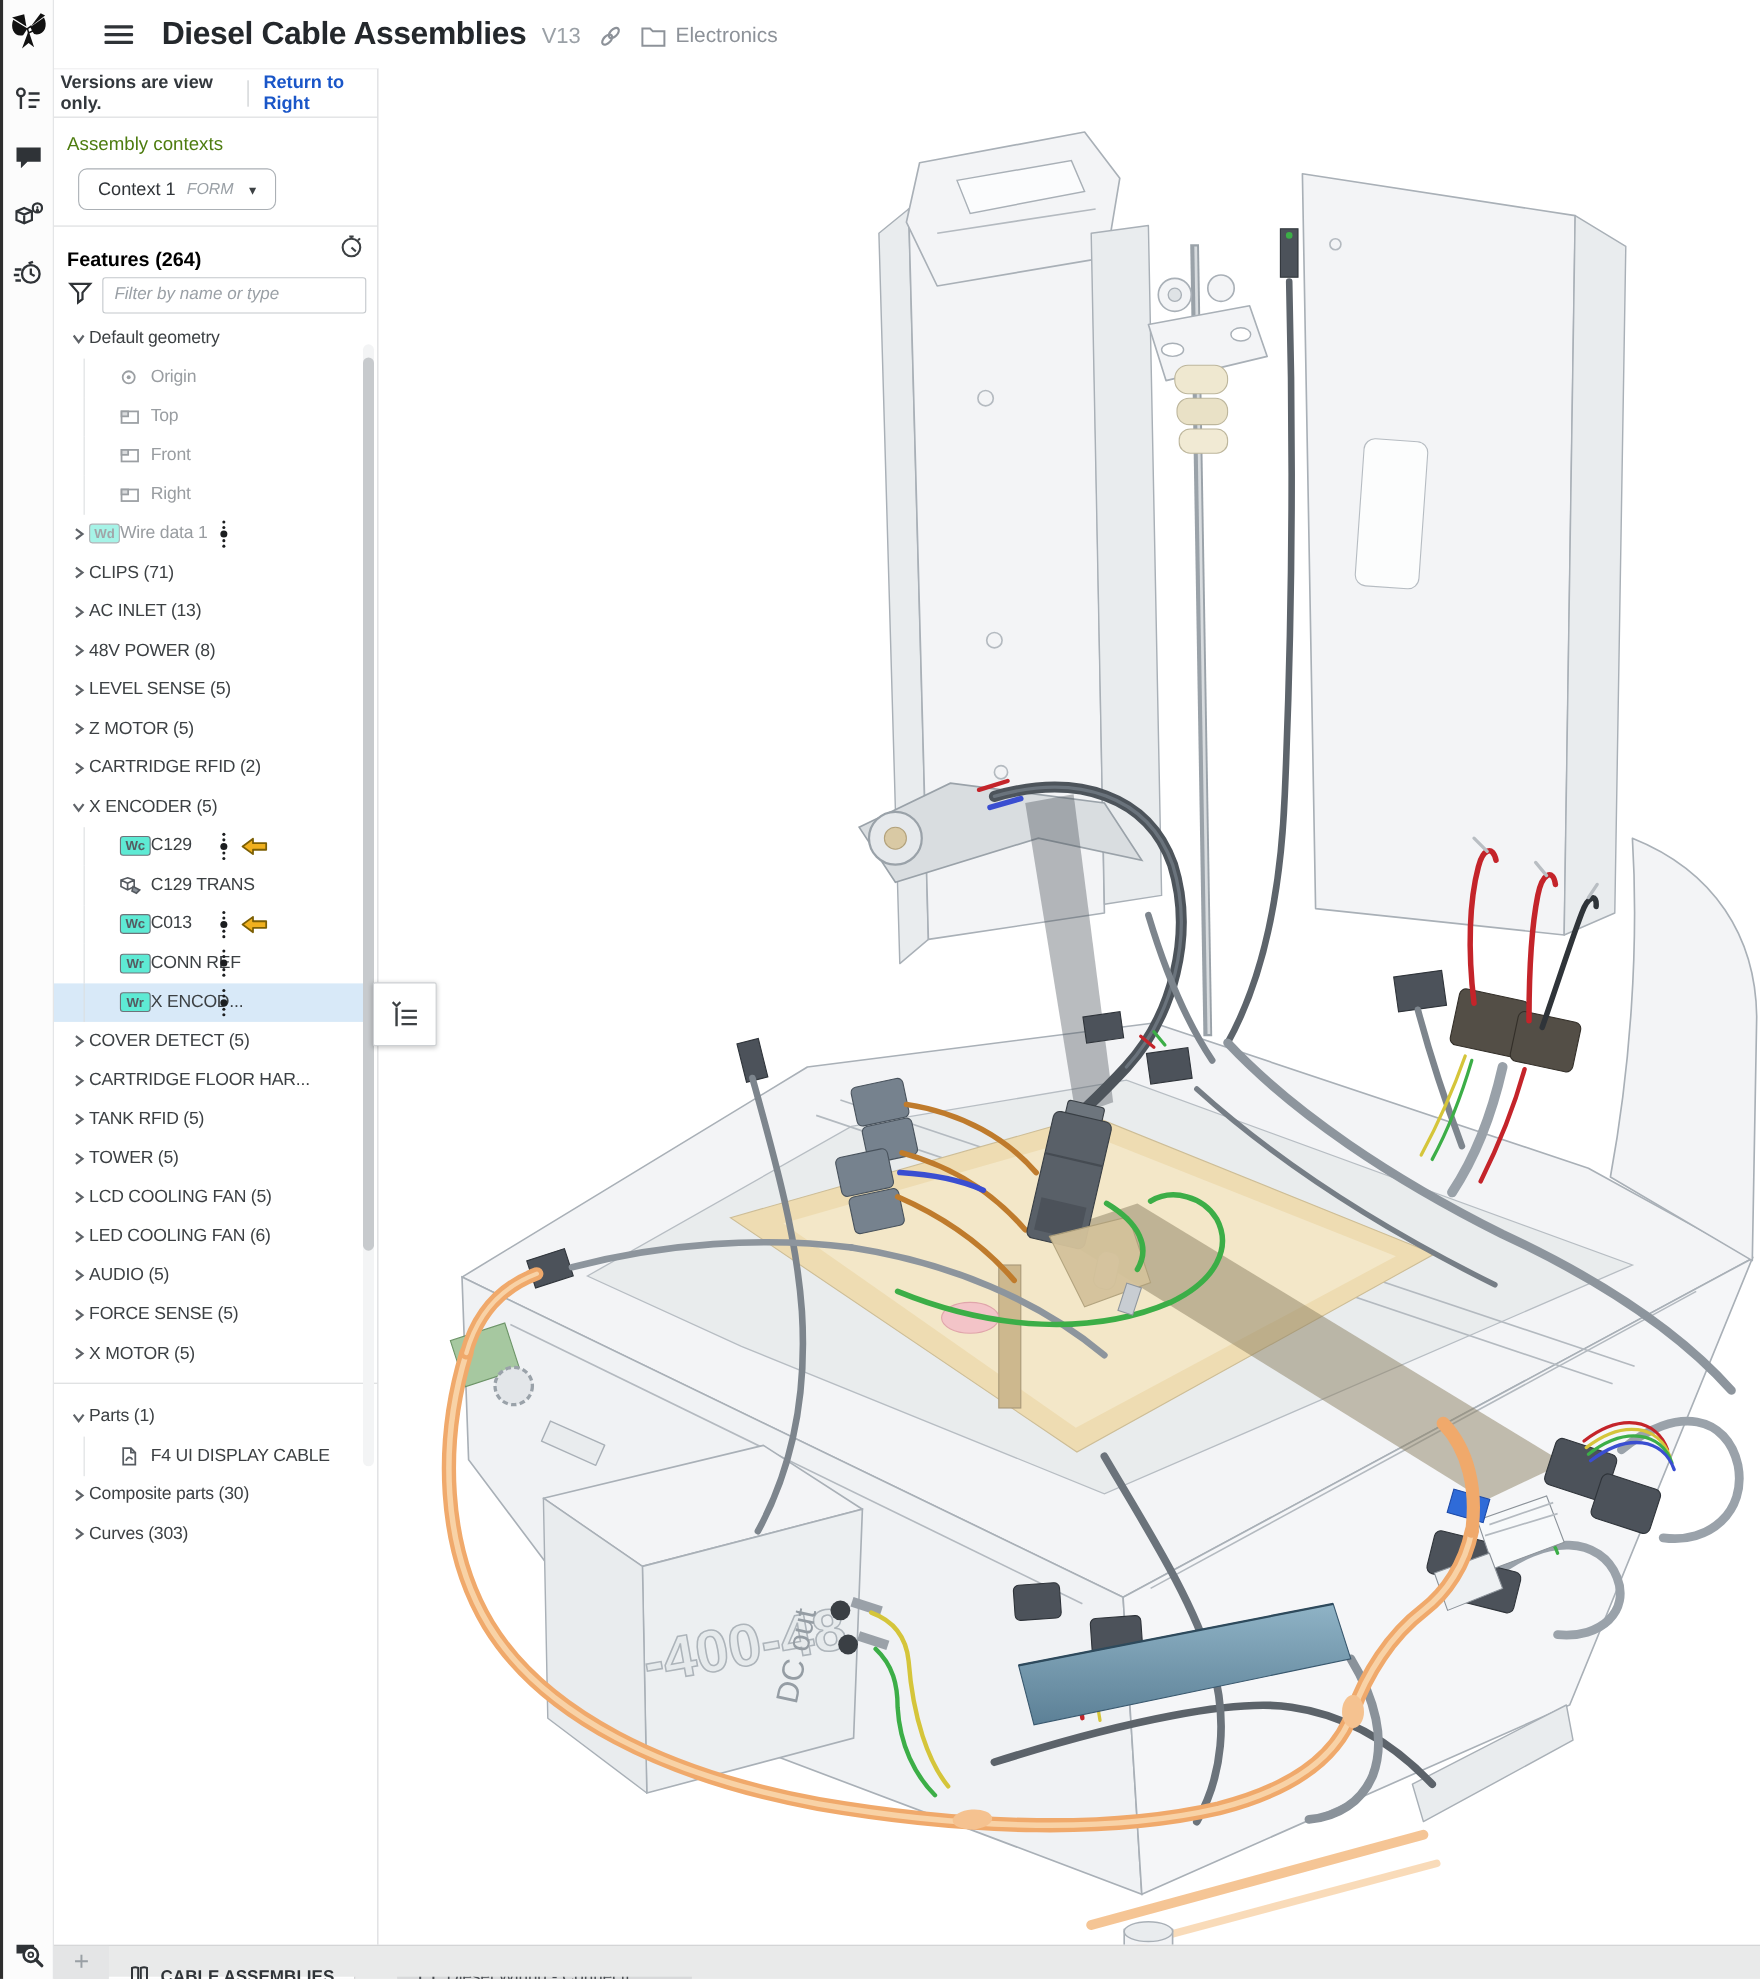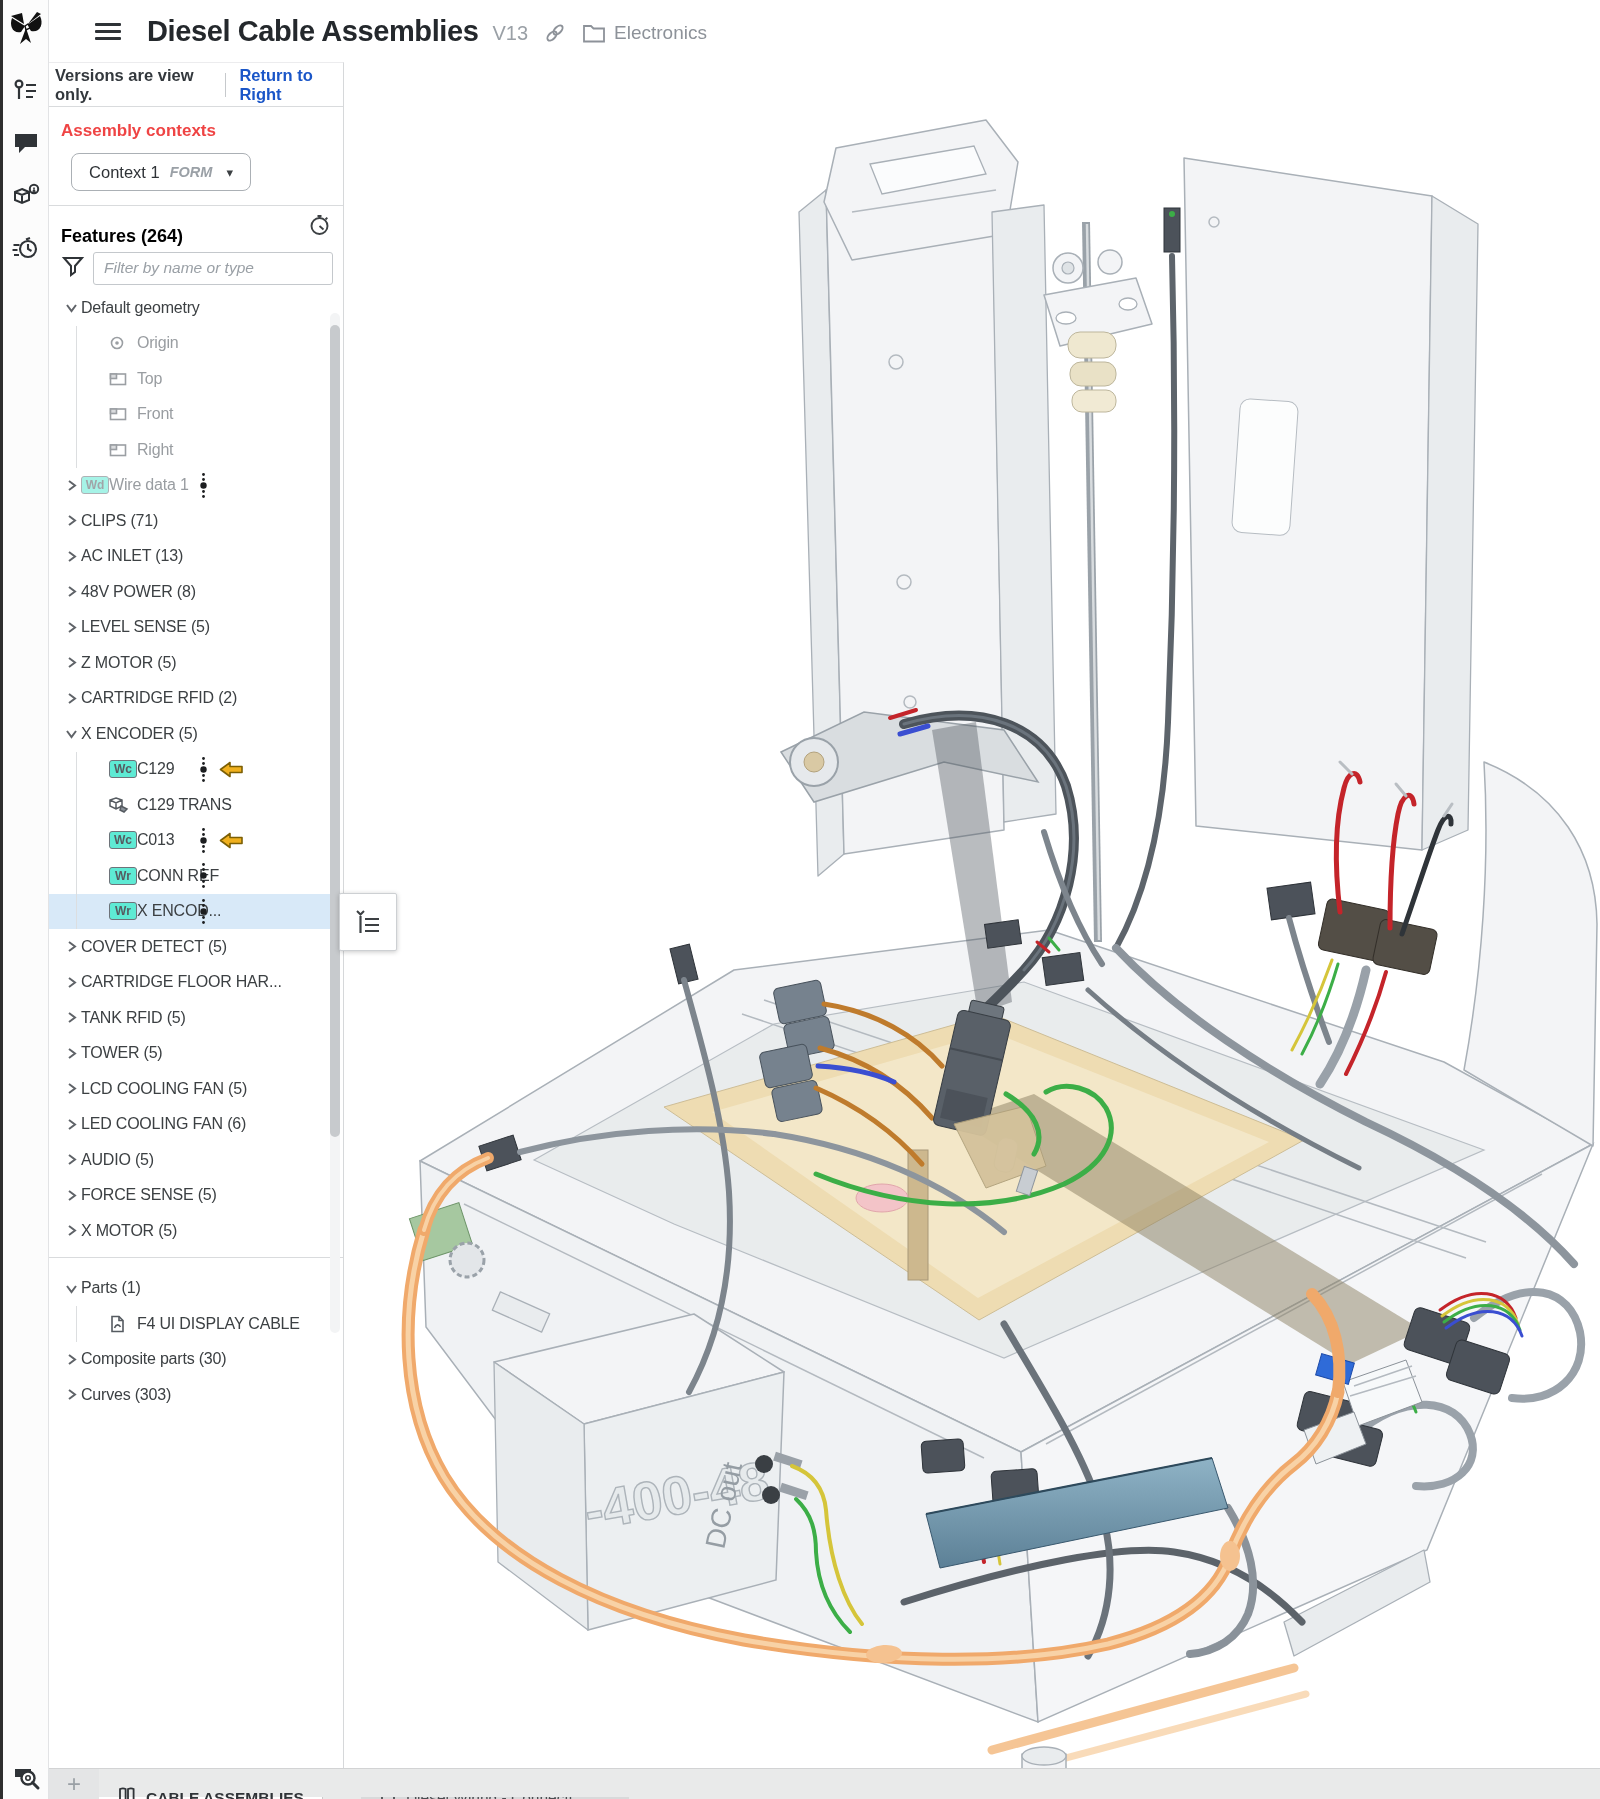--- a/index.html
+++ b/index.html
@@ -23,24 +23,24 @@
   .crumb { font-size:19px; color:#8d9299; margin-left:8px; margin-top:3px; }
 
   
   .sidebar { position:absolute; left:46px; top:62px; width:295px; height:1706px; background:#fff; border-right:1px solid #d6d8da; border-top:1px solid #ececee; z-index:4; }
   .banner { height:44px; display:flex; align-items:center; padding-left:6px; border-bottom:1px solid #d9dbdd; }
   .banner-msg { font-size:16.5px; font-weight:700; color:#33383d; }
   .banner-sep { width:1px; height:24px; background:#c6c9cc; margin:0 14px; }
   .banner-link { font-size:16.5px; font-weight:700; color:#1a56c8; cursor:pointer; }
 
   .ctx-block { padding:14px 12px 14px 12px; border-bottom:1px solid #d9dbdd; }
-  .ctx-label { font-size:17px; font-weight:700; color:#ef4444; }
+  .ctx-label { font-size:17px; font-weight:400; color:#4d7c0f; }
   .ctx-select { margin-top:12px; width:180px; height:38px; margin-left:10px; border:1px solid #abb0b5; border-radius:8px; background:#fff; display:flex; align-items:center; justify-content:center; gap:10px; cursor:pointer; }
   .ctx-sel-text { font-size:16.5px; color:#2f3337; }
-  .ctx-sel-badge { font-size:14.5px; color:#9aa0a6; font-style:italic;font-weight:bold; }
+  .ctx-sel-badge { font-size:14.5px; color:#9aa0a6; font-style:italic; }
   .ctx-caret { font-size:13px; color:#3c4043; margin-left:4px; }
 
   .feat-hdr { height:40px; display:flex; align-items:center; padding:0 12px; }
   .feat-title { font-size:18px; font-weight:700; color:#000000;margin-top:20px; }
   .feat-hdr .spacer { flex:1; }
 
   .filter-row { height:44px; display:flex; align-items:center; padding:0 10px 0 12px; gap:8px; }
   .filter-input { flex:1; height:33px; border:1px solid #c4c8cc; border-radius:3px; font-size:15.5px; font-style:italic; color:#6a6f75; padding:0 10px; font-family:"Liberation Sans",sans-serif; }
   .filter-input::placeholder { color:#9aa0a6; font-style:italic; }
 

